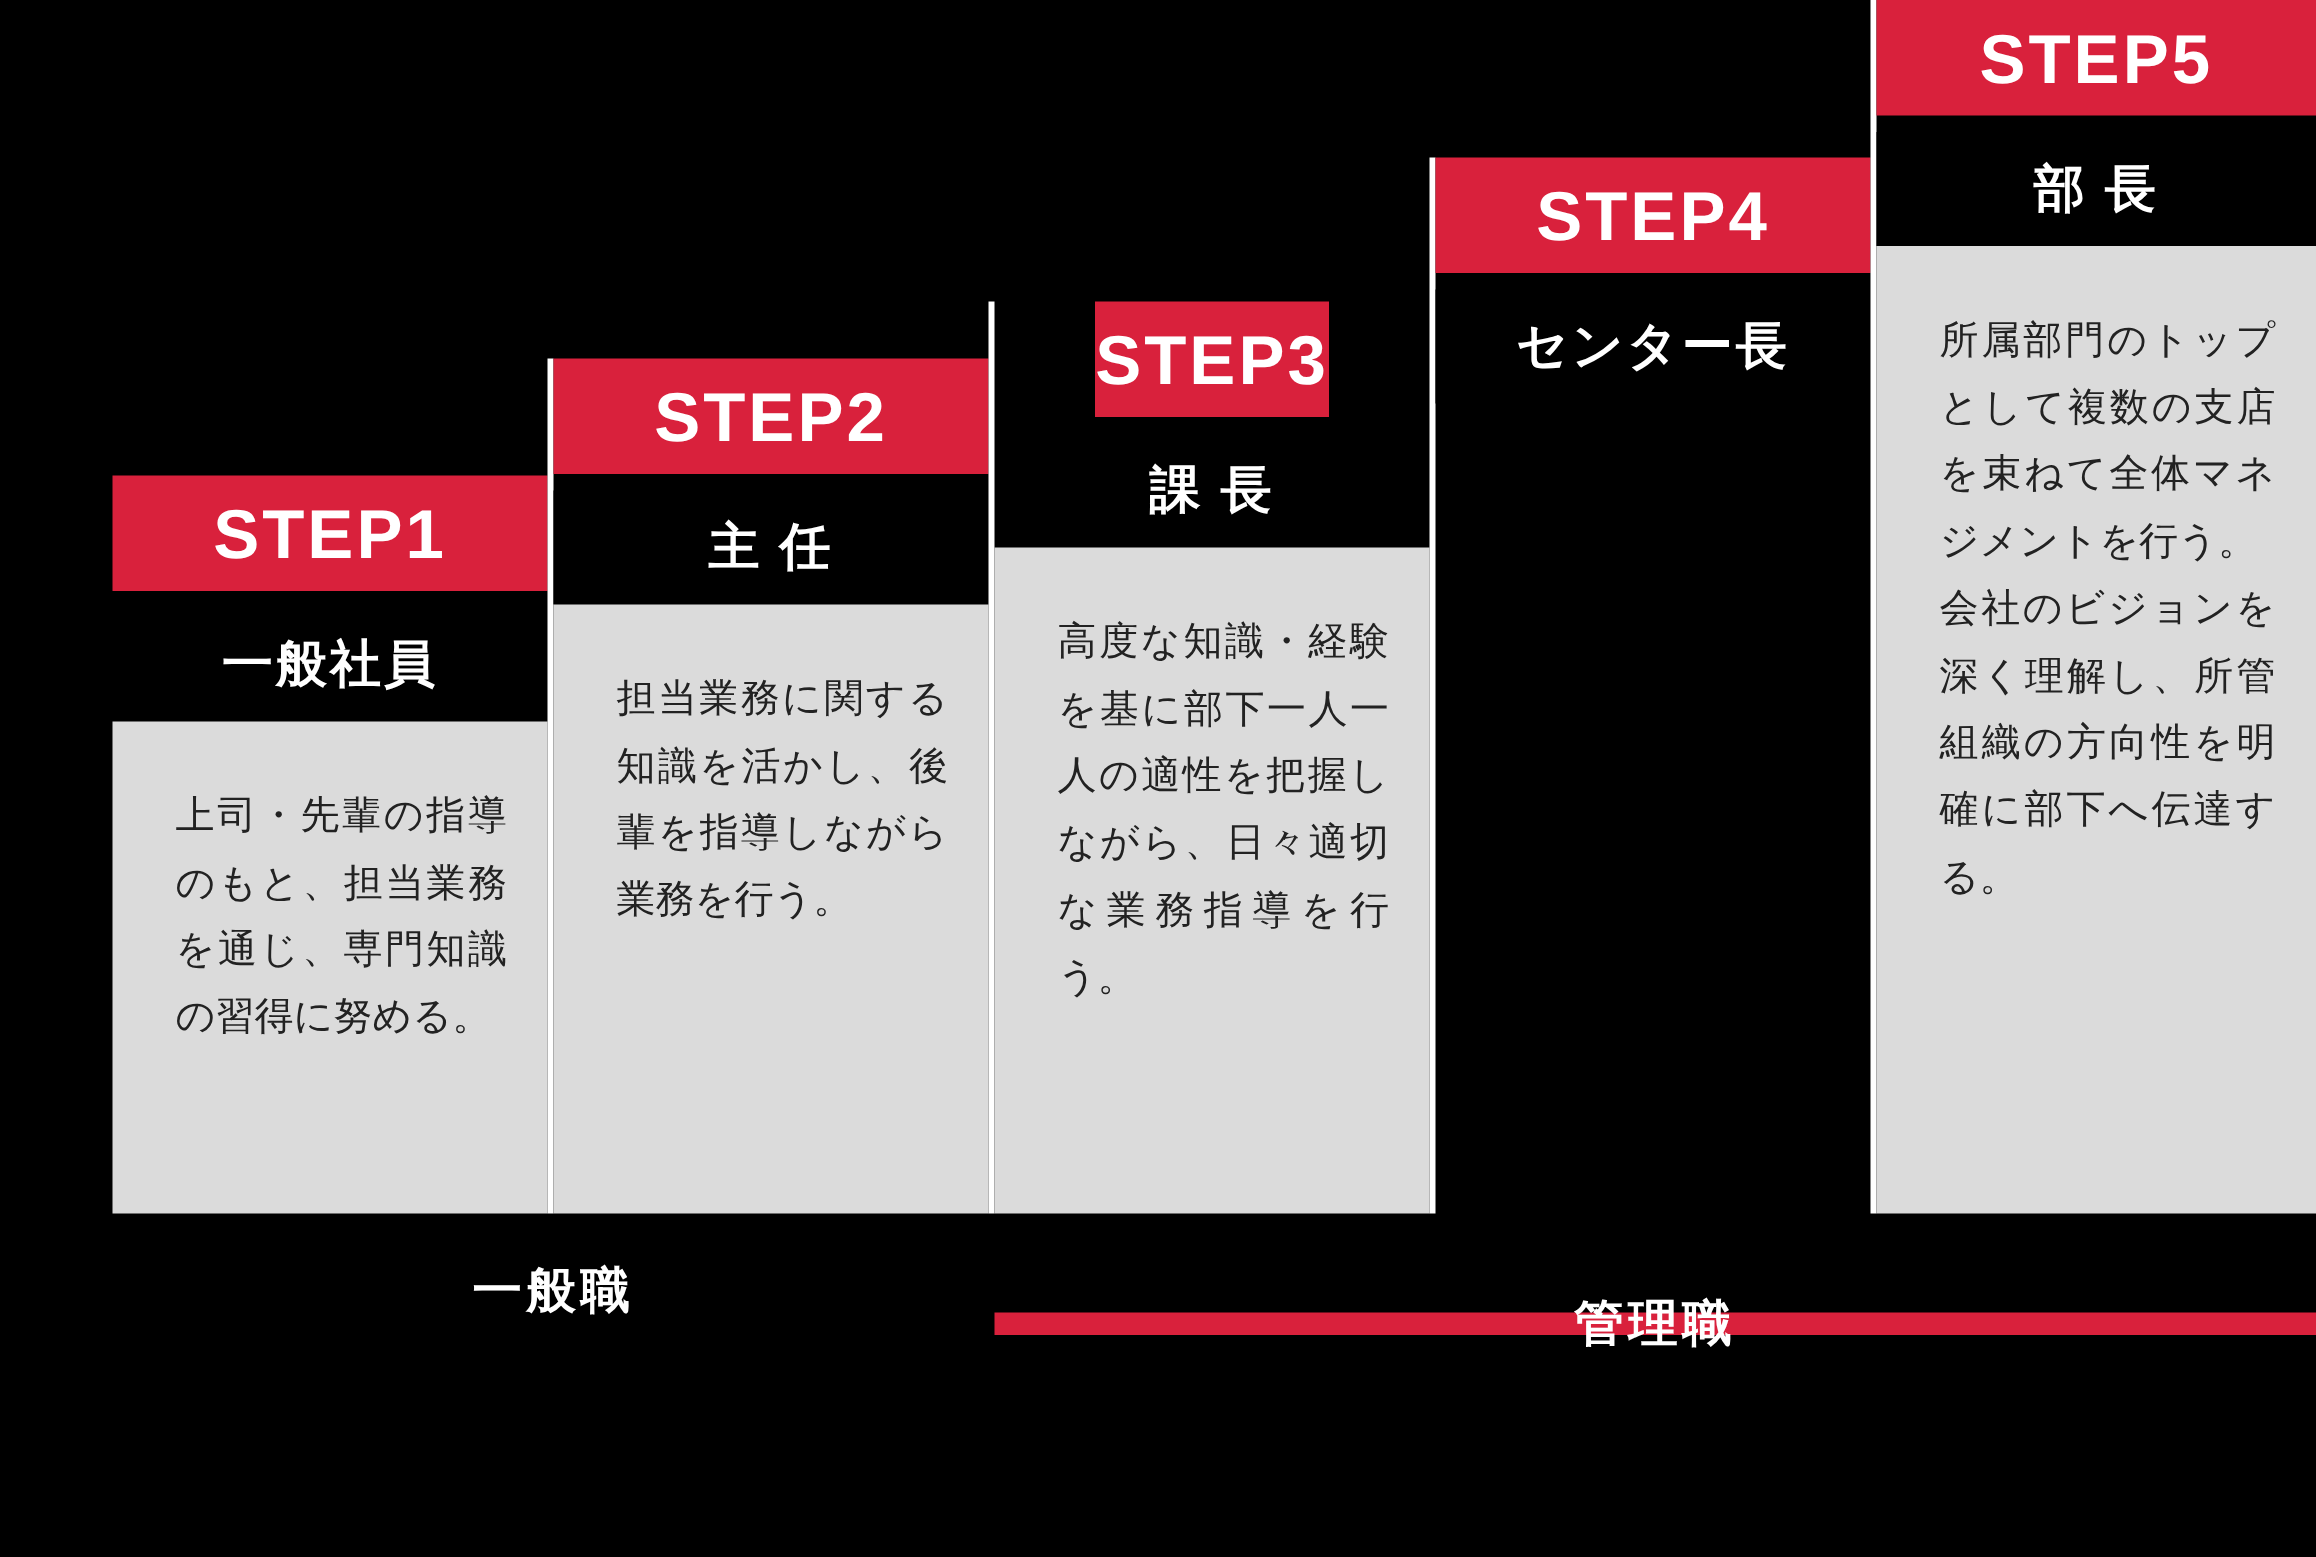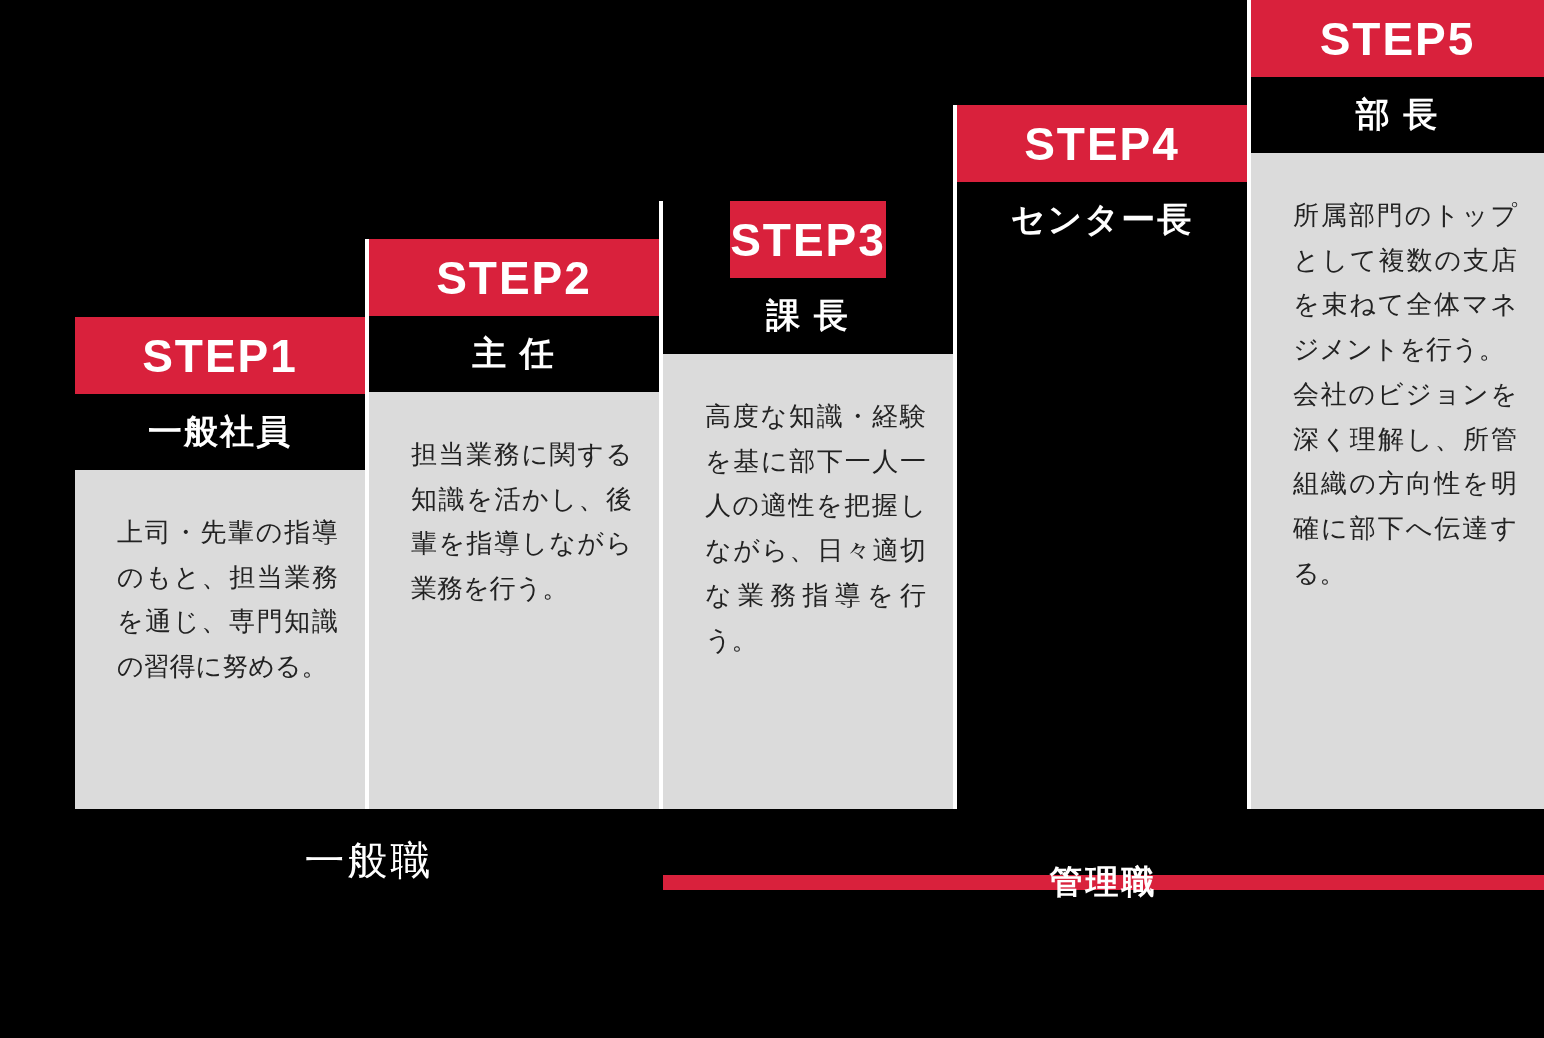--- a/index.html
+++ b/index.html
@@ -57,20 +57,21 @@
     height: 76px;
     flex: 0 0 76px;
     background: #000000;
     color: #ffffff;
     font-size: 34px;
     font-weight: bold;
     letter-spacing: 2px;
     display: flex;
     align-items: center;
     justify-content: center;
+    margin-top: 11px;
   }
   .step-desc {
     flex: 1 1 auto;
     background: #dbdbdb;
     color: #222222;
     font-size: 26px;
     line-height: 1.72;
     font-weight: 500;
     padding: 40px 27px 0 42px;
     text-align: justify;
@@ -89,22 +90,22 @@
     width: 75px;
     flex: 0 0 75px;
   }
   .footer-general {
     width: 588px;
     flex: 0 0 588px;
     display: flex;
     align-items: center;
     justify-content: center;
     color: #ffffff;
-    font-size: 40px;
-    font-weight: normal;
+    font-size: 33px;
+    font-weight: bold;
     letter-spacing: 3px;
   }
   .footer-management {
     flex: 1 1 auto;
     background: #d9213c;
     display: flex;
     align-items: center;
     justify-content: center;
     color: #ffffff;
     font-size: 33px;

